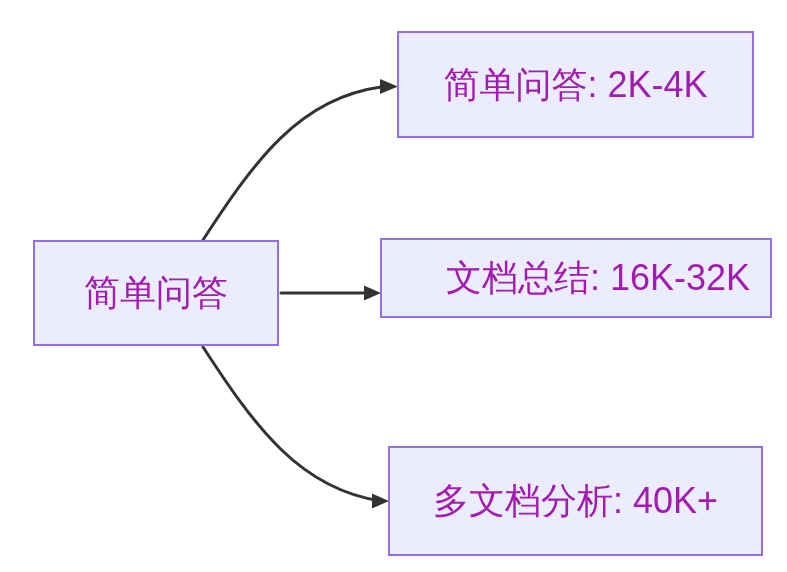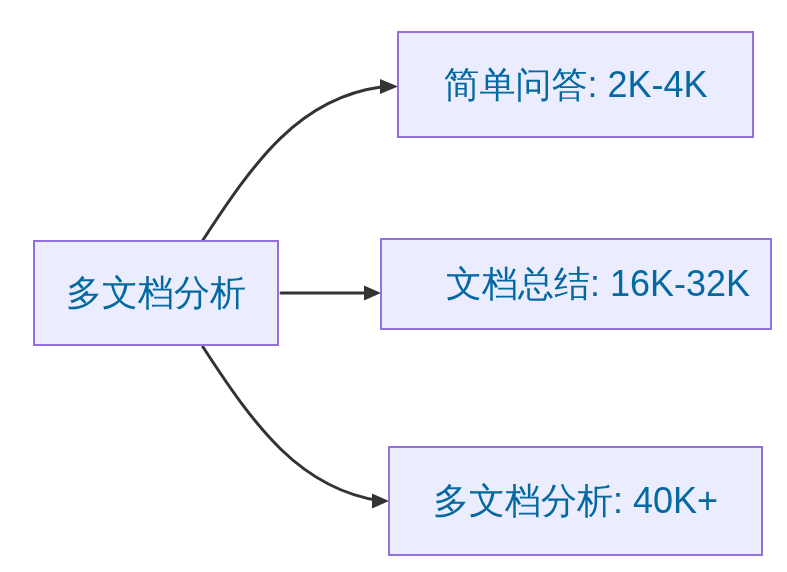--- a/index.html
+++ b/index.html
@@ -21,32 +21,32 @@
     top: 0;
     width: 787px;
     height: 572px;
     pointer-events: none;
   }
   .node {
     position: absolute;
     box-sizing: border-box;
     background: #ECECFF;
     border: 2px solid #9370DB;
-    color: #0369a1;
+    color: #a21caf;
     font-size: 36px;
     line-height: 1.2;
     display: flex;
     align-items: center;
     justify-content: center;
     text-align: center;
     white-space: nowrap;
   }
   .node-task-type   { left: 33px;  top: 240px; width: 246px; height: 106px; }
   .node-simple-qa   { left: 397px; top: 31px;  width: 357px; height: 107px; }
-  .node-doc-summary { left: 380px; top: 238px; width: 392px; height: 92px; padding-left: 44px; }
+  .node-doc-summary { left: 380px; top: 238px; width: 392px; height: 80px; padding-left: 44px; }
   .node-multi-doc   { left: 388px; top: 446px; width: 375px; height: 110px; }
   .edge-path {
     fill: none;
     stroke: #333333;
     stroke-width: 3px;
     stroke-linecap: round;
   }
   .arrow-head {
     fill: #333333;
     stroke: none;
@@ -62,21 +62,21 @@
     <path class="edge-path" d="M203,240 C255,160 300,98 381,87"></path>
     <polygon class="arrow-head" points="380,79 398,86.5 380,94"></polygon>
 
     <path class="edge-path" d="M281,293 L365,293"></path>
     <polygon class="arrow-head" points="364,285.5 381,293 364,300.5"></polygon>
 
     <path class="edge-path" d="M203,347 C255,427 300,489 381,501"></path>
     <polygon class="arrow-head" points="372,493.5 389,501 372,508.5"></polygon>
   </svg>
 
-  <div class="node node-task-type">多文档分析</div>
+  <div class="node node-task-type">简单问答</div>
 
   <div class="node node-simple-qa">简单问答: 2K-4K</div>
 
   <div class="node node-doc-summary">文档总结: 16K-32K</div>
 
   <div class="node node-multi-doc">多文档分析: 40K+</div>
 
 </div>
 
 </body></html>

